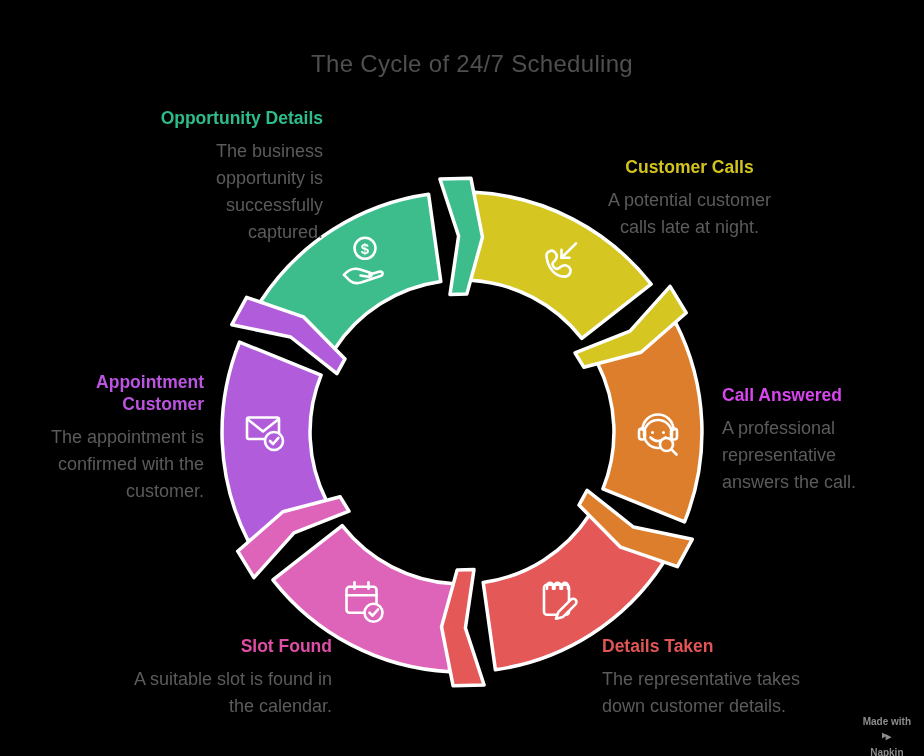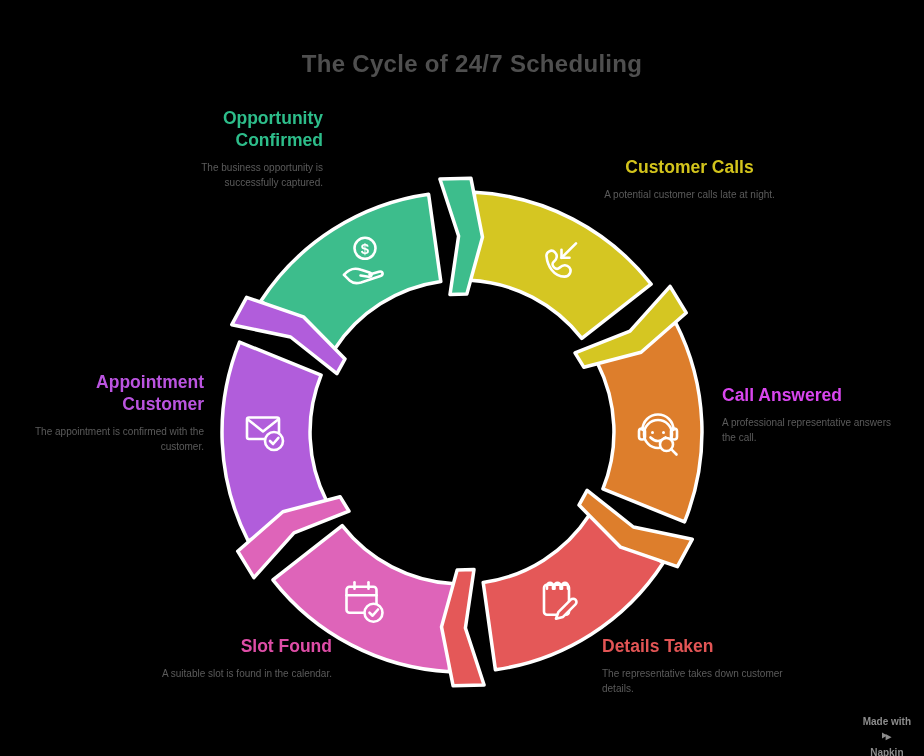--- a/index.html
+++ b/index.html
@@ -1,25 +1,25 @@
 <!DOCTYPE html>
 <html><head>
 <meta charset="utf-8">
 <style>
   html,body{margin:0;padding:0;background:#000;}
   .canvas{position:relative;width:924px;height:756px;background:#000;overflow:hidden;
           font-family:"Liberation Sans",sans-serif;}
   .page-title{position:absolute;top:50px;left:0;right:0;text-align:center;
-              font-size:24px;font-weight:700;letter-spacing:.3px;padding-left:20px;}
+              font-size:24px;font-weight:400;letter-spacing:.3px;padding-left:20px;}
   svg.cycle{position:absolute;left:0;top:0;}
   #g-bodies path,#g-arrows path{stroke:#ffffff;stroke-width:3.5;stroke-linejoin:round;}
   .label-block{position:absolute;}
   .align-right{text-align:right;}
   .seg-title{font-size:17.5px;font-weight:700;line-height:1.26;margin-bottom:9px;}
-  .seg-desc{font-size:10px;line-height:1.5;font-weight:400;}
+  .seg-desc{font-size:18px;line-height:1.5;font-weight:400;}
   .lb-customer{left:602px;top:156px;width:175px;text-align:center;}
   .lb-call{left:722px;top:384px;width:182px;}
   .lb-details{left:602px;top:635px;width:205px;}
   .lb-slot{right:592px;top:635px;width:205px;}
   .lb-appointment{right:720px;top:371px;width:170px;}
   .lb-opportunity{right:601px;top:107px;width:172px;}
   .watermark{position:absolute;right:13px;top:716px;display:flex;align-items:center;gap:4px;
              font-size:10px;font-weight:700;flex-direction:column;}
   .watermark svg{display:block;}
 </style>
@@ -119,21 +119,21 @@
     <div class="seg-title" style="color: rgb(222, 77, 166);">Slot Found</div>
     <div class="seg-desc" style="color: rgb(91, 91, 91);">A suitable slot is found in the calendar.</div>
   </div>
 
   <div class="label-block lb-appointment align-right">
     <div class="seg-title" style="color: rgb(187, 84, 224);">Appointment Customer</div>
     <div class="seg-desc" style="color: rgb(91, 91, 91);">The appointment is confirmed with the customer.</div>
   </div>
 
   <div class="label-block lb-opportunity align-right">
-    <div class="seg-title" style="color: rgb(45, 189, 138);">Opportunity Confirmed</div>
+    <div class="seg-title" style="color: rgb(45, 189, 138);">Opportunity Details</div>
     <div class="seg-desc" style="color: rgb(91, 91, 91);">The business opportunity is successfully captured.</div>
   </div>
 
   <div class="watermark" style="color: rgb(140, 140, 140);">
     <span>Made with</span>
     <svg width="12" height="12" viewBox="0 0 12 12">
       <path d="M1 1.6 L6.2 4.6 L1 7.6 Z" fill="currentColor"></path>
       <path d="M4.6 3.1 L10.6 6.2 L4.6 9.3 Z" fill="currentColor"></path>
     </svg>
     <span>Napkin</span>

